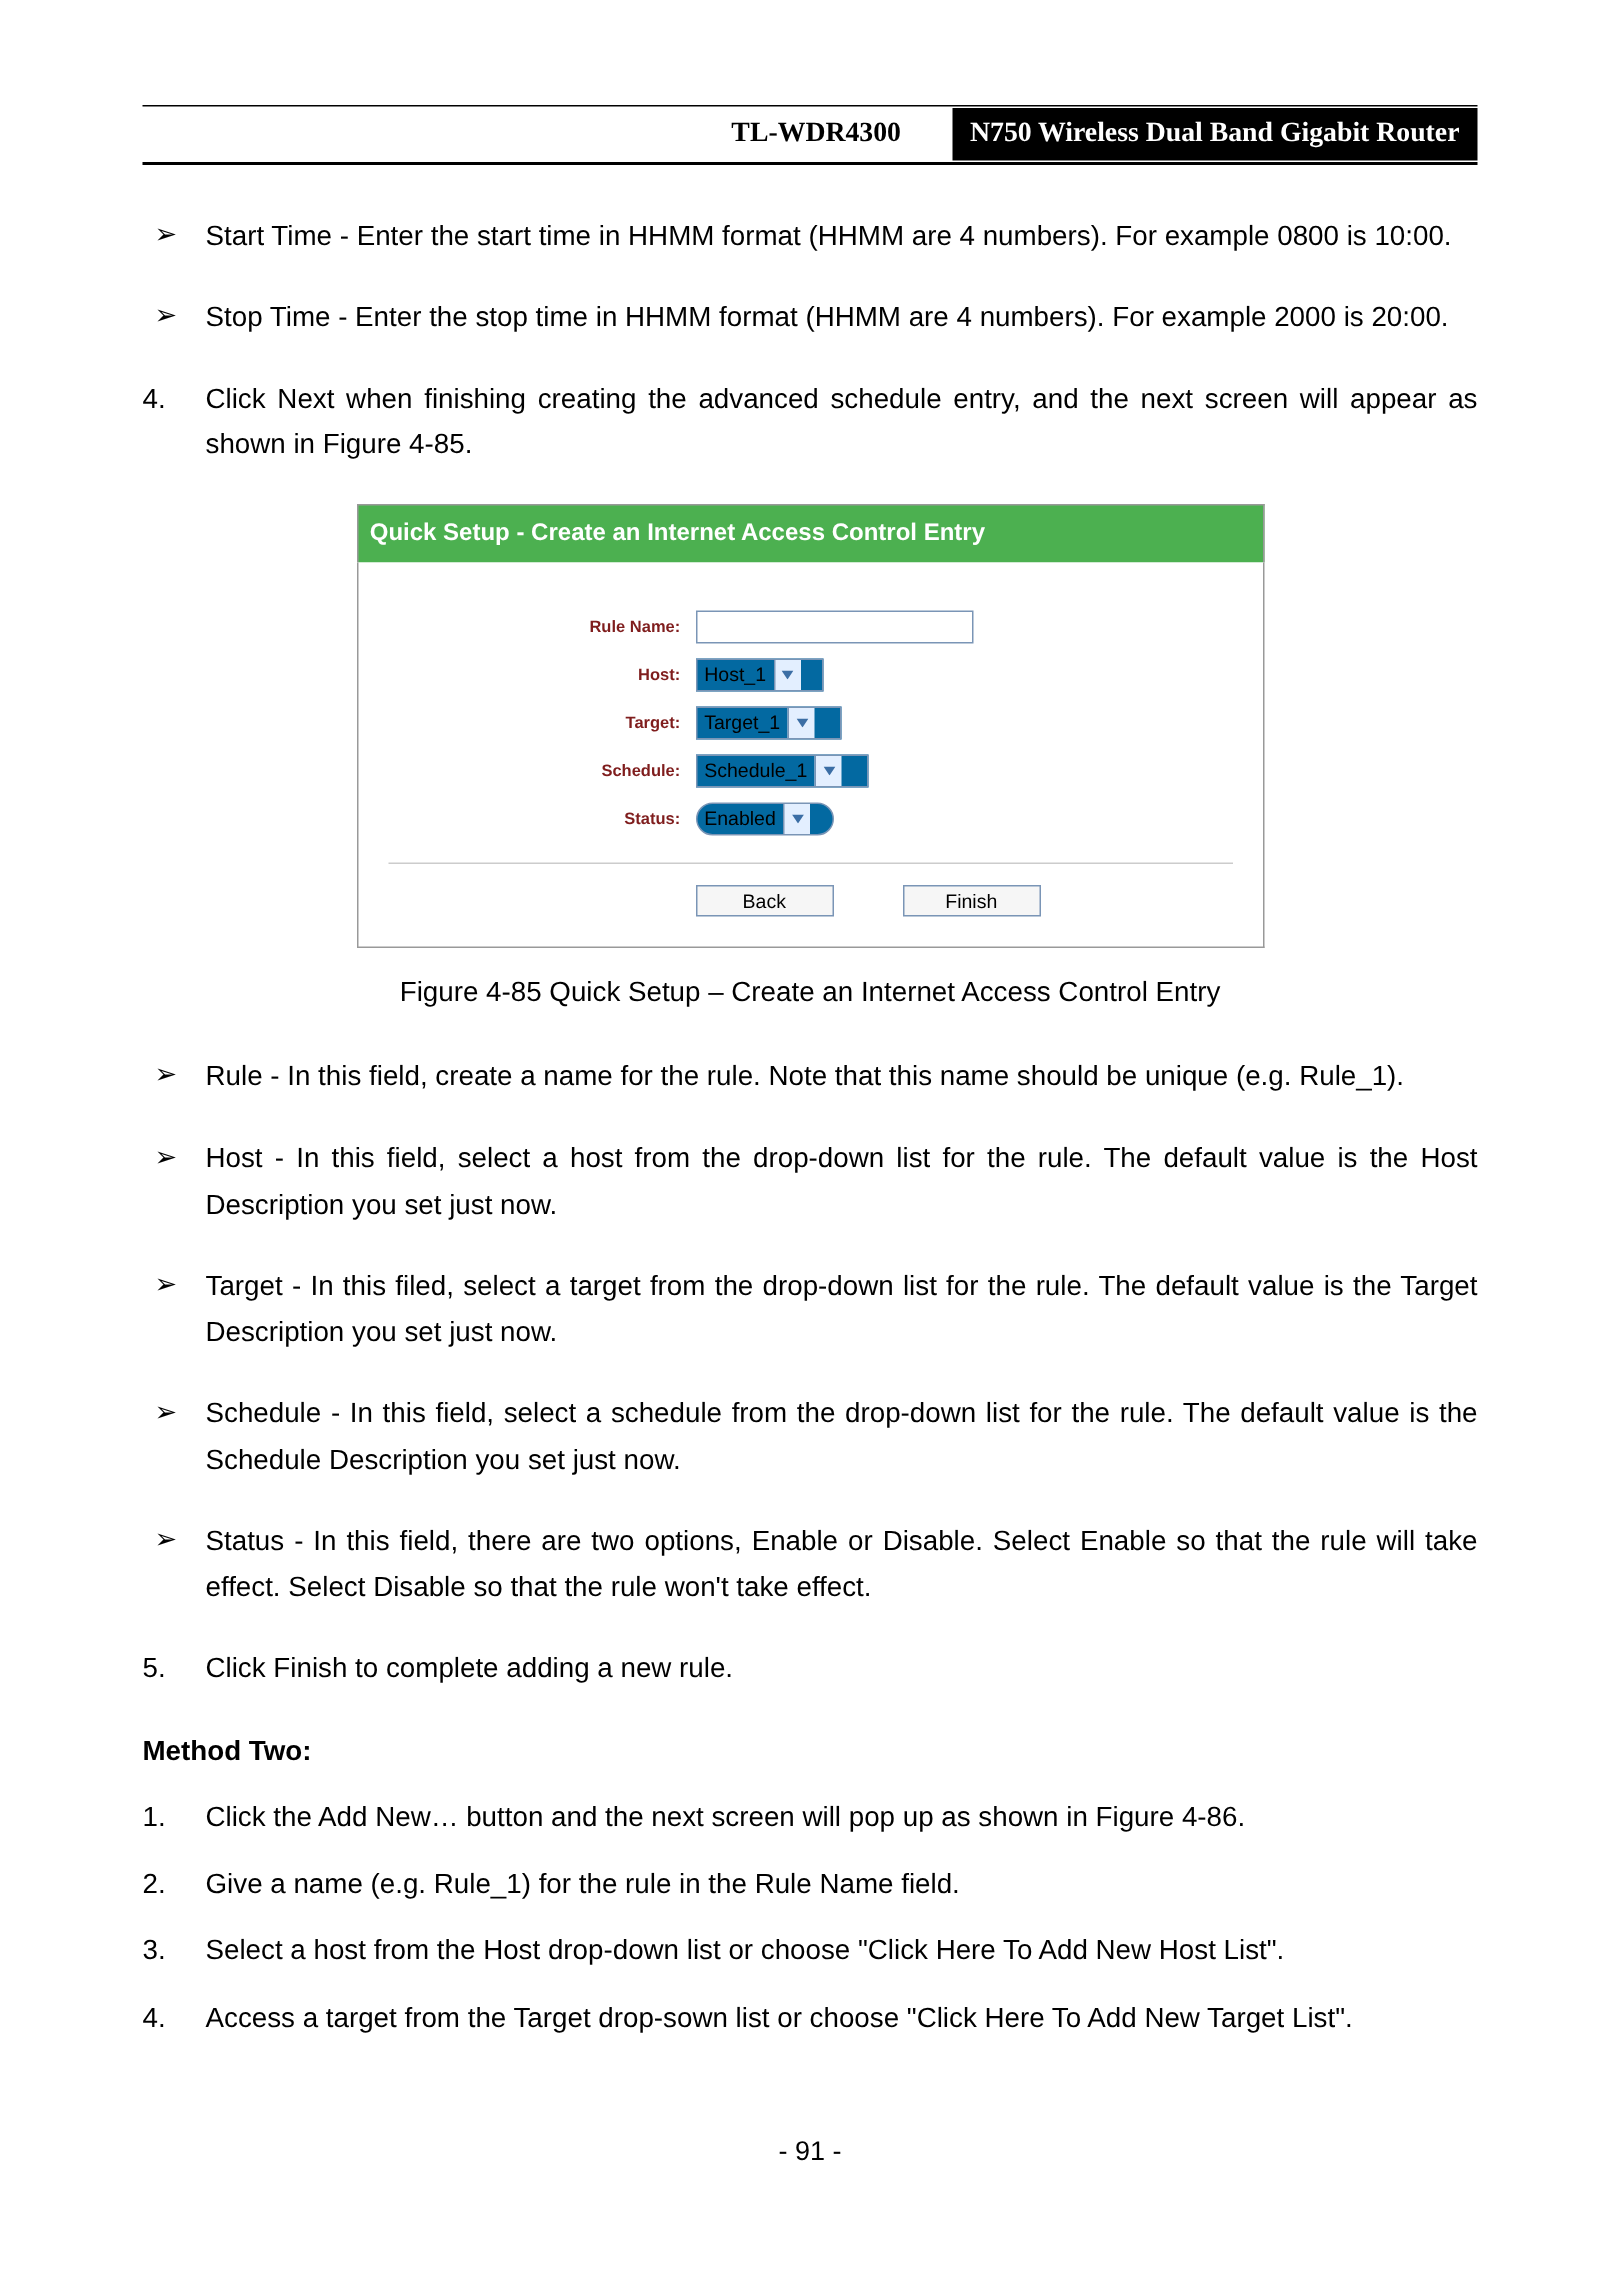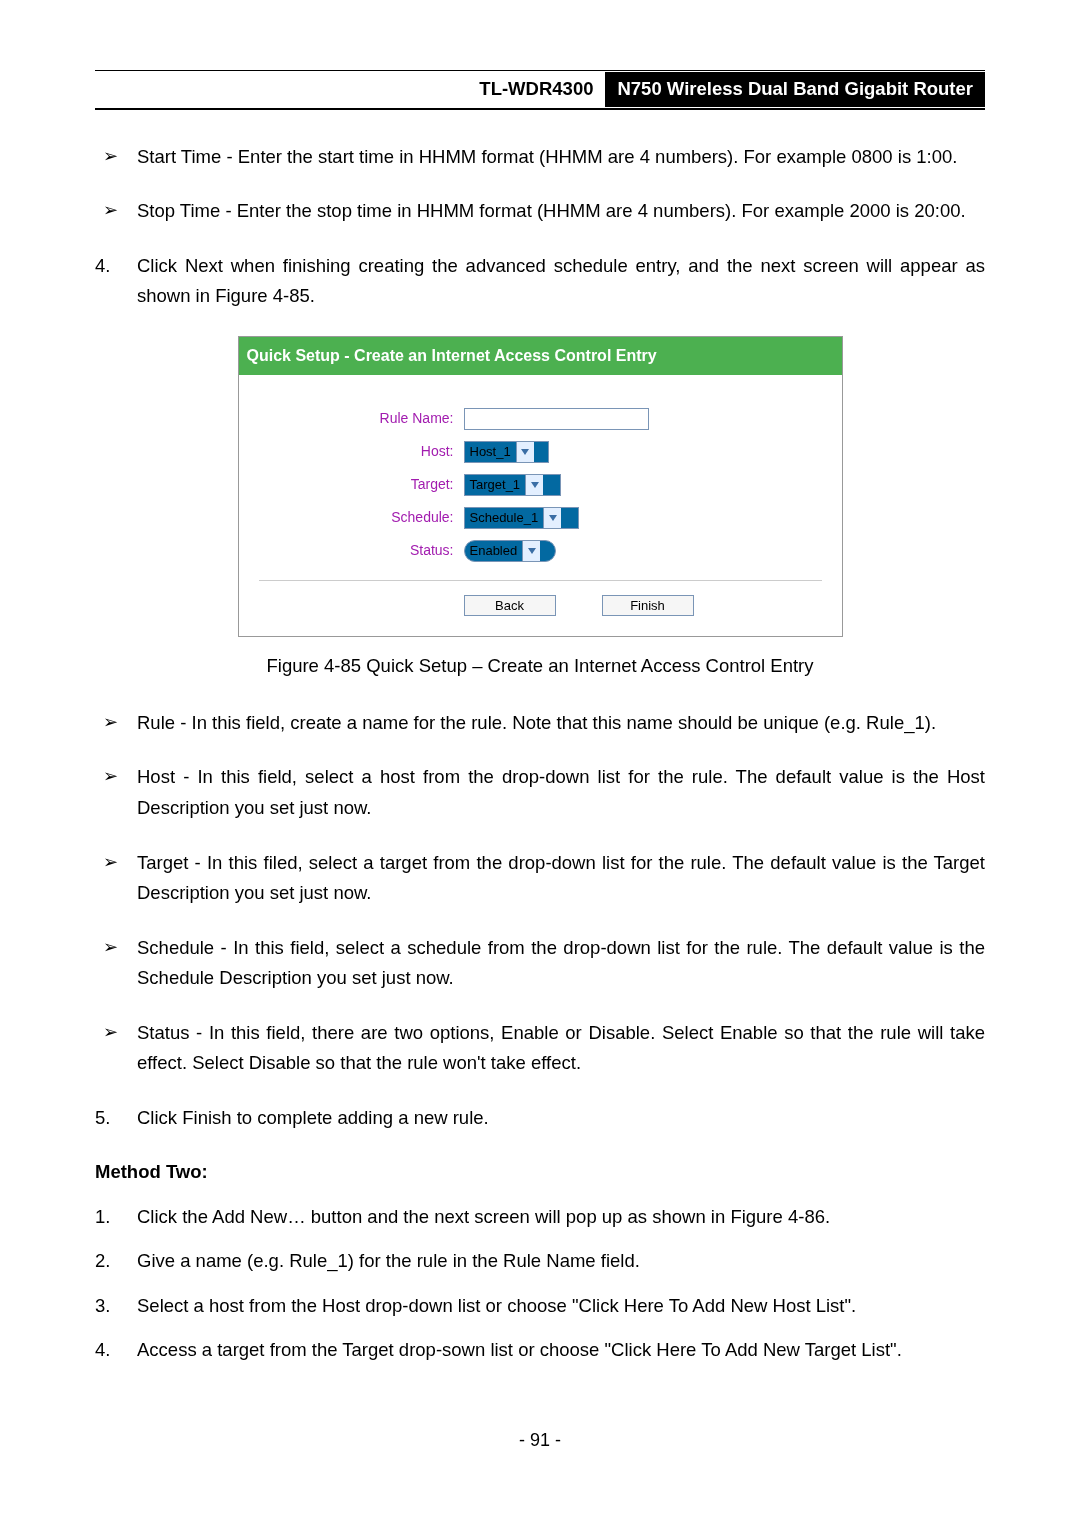--- a/index.html
+++ b/index.html
@@ -16,26 +16,28 @@
   .header-bar {
     border-top: 1px solid #000;
     border-bottom: 2px solid #000;
     padding: 1px 0;
     margin-bottom: 6px;
     display: flex;
     justify-content: flex-end;
     align-items: center;
     font-weight: bold;
     font-size: 18.5px;
+    font-family: Liberation Serif, serif;
   }
   .header-model { padding: 2px 12px; color: #000; }
   .header-product {
     background: #000;
     color: #fff;
     padding: 2px 12px;
+    margin-left: 22px;
   }
   .content { padding-top: 26px; }
   .ol-step {
     list-style: none;
     padding-left: 42px;
     margin: 0;
   }
   .ol-step > li {
     position: relative;
     padding-left: 0;
@@ -87,23 +89,23 @@
   }
   .fig-row {
     display: flex;
     align-items: center;
     margin-bottom: 10px;
   }
   .fig-label {
     width: 205px;
     text-align: right;
     padding-right: 10px;
-    font-weight: normal;
-    color: #a21caf;
-    font-size: 14px;
+    font-weight: bold;
+    color: #7f1d1d;
+    font-size: 11px;
   }
   .fig-input {
     border: 1px solid #7a95b6;
     height: 22px;
     font-size: 13px;
     padding: 1px 4px;
     font-family: Arial, sans-serif;
   }
   .fig-text { width: 185px; }
   .fig-select-wrap {
@@ -166,21 +168,21 @@
 
 <div class="header-bar">
   <span class="header-model">TL-WDR4300</span>
   <span class="header-product">N750 Wireless Dual Band Gigabit Router</span>
 </div>
 
 <div class="content">
 
   <ul class="sub-bullets nested">
     <li>
-      <b>Start Time</b><span> - Enter the start time in HHMM format (HHMM are 4 numbers). For example 0800 is 1:00.</span>
+      <b>Start Time</b><span> - Enter the start time in HHMM format (HHMM are 4 numbers). For example 0800 is 10:00.</span>
     </li>
     <li>
       <b>Stop Time</b><span> - Enter the stop time in HHMM format (HHMM are 4 numbers). For example 2000 is 20:00.</span>
     </li>
   </ul>
 
   <ul class="ol-step">
     <li>
       <span class="step-num">4.</span>
       <span>Click </span><b>Next</b><span> when finishing creating the advanced schedule entry, and the next screen will appear as shown in Figure 4-85.</span>

